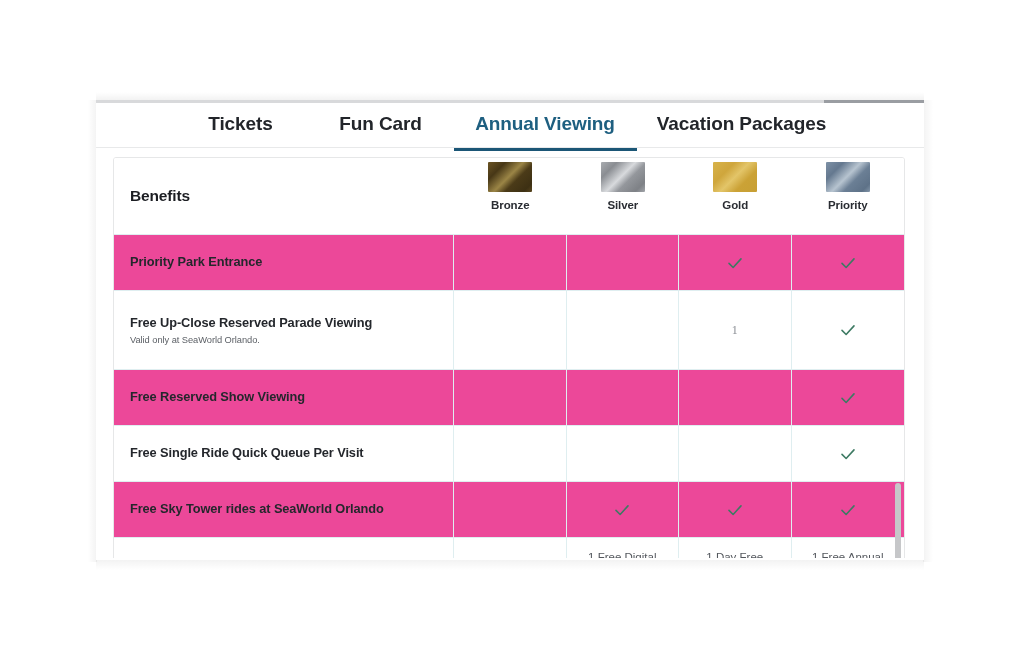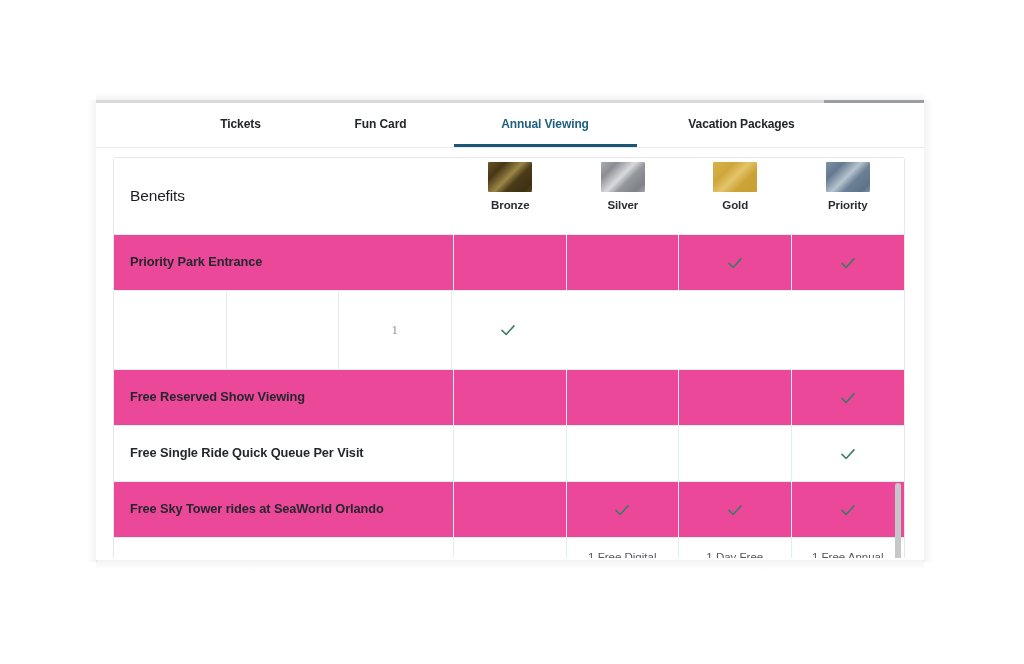--- a/index.html
+++ b/index.html
@@ -59,21 +59,21 @@
     width: 828px;
     height: 44px;
     background: #ffffff;
     border-bottom: 1px solid #e8e9ea;
     display: flex;
     align-items: center;
     justify-content: center;
   }
   .tab {
     position: relative;
-    font-size: 12px;
+    font-size: 19px;
     font-weight: 700;
     letter-spacing: -0.1px;
     color: #22252a;
     padding: 0 0 9px 0;
     margin: 6px 0 0 0;
     cursor: pointer;
     white-space: nowrap;
     text-align: center;
   }
   .tab.t0 { width: 134px; }
@@ -113,21 +113,21 @@
     background: #ffffff;
     border-bottom: 1px solid #dfeef0;
   }
   .th-benefits {
     width: 340px;
     display: flex;
     align-items: center;
     padding-left: 16px;
     box-sizing: border-box;
     font-size: 15.5px;
-    font-weight: 400;
+    font-weight: 700;
     color: #1b1d22;
     letter-spacing: -0.15px;
   }
   .th-tier {
     width: 112.5px;
     display: flex;
     flex-direction: column;
     align-items: center;
     justify-content: flex-start;
     box-sizing: border-box;
@@ -359,20 +359,24 @@
                 <path d="M4 12.5 L9.5 18 L20 6.5"></path>
               </svg>
             </div>
             <div class="td-cell last">
               <svg class="check" viewBox="0 0 24 24" aria-hidden="true">
                 <path d="M4 12.5 L9.5 18 L20 6.5"></path>
               </svg>
             </div>
           </div>
           <div class="trow plain tall">
+            <div class="td-benefit">
+              <div class="b-title">Free Up-Close Reserved Parade Viewing</div>
+              <div class="b-sub">Valid only at SeaWorld Orlando.</div>
+            </div>
             <div class="td-cell"></div>
             <div class="td-cell"></div>
             <div class="td-cell">
               <span class="tick-one">1</span>
             </div>
             <div class="td-cell last">
               <svg class="check" viewBox="0 0 24 24" aria-hidden="true">
                 <path d="M4 12.5 L9.5 18 L20 6.5"></path>
               </svg>
             </div>

